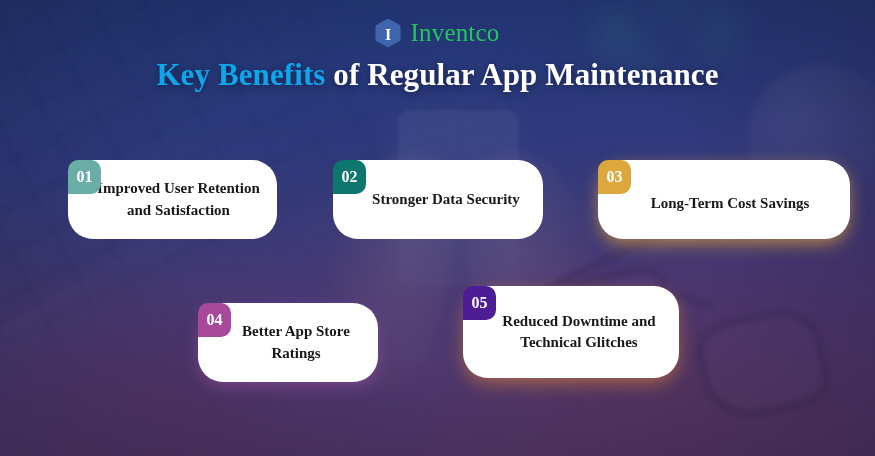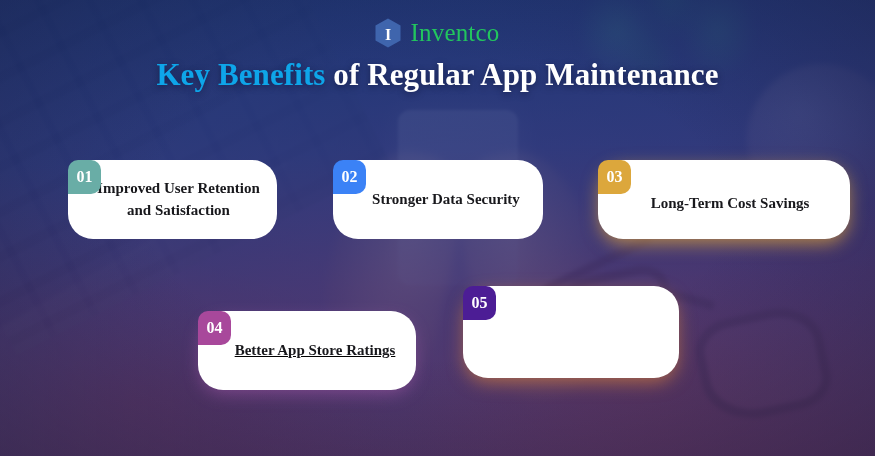--- a/index.html
+++ b/index.html
@@ -149,21 +149,21 @@
     width:33px; height:34px; border-radius:10px 10px 10px 0;
     color:#ffffff; font-size:16px; font-weight:bold;
     display:flex; align-items:center; justify-content:center;
     font-family:"Liberation Serif", serif;
   }
 
   
   #card-1{ left:68px;  top:160px; width:209px; height:79px; }
   #card-2{ left:333px; top:160px; width:210px; height:79px; }
   #card-3{ left:598px; top:160px; width:252px; height:79px; box-shadow:0 6px 18px -2px rgba(226,164,58,.75); }
-  #card-4{ left:198px; top:311px; width:218px; height:79px; box-shadow:0 6px 18px -3px rgba(190,100,190,.45);text-decoration:underline; }
+  #card-4{ left:198px; top:303px; width:180px; height:79px; box-shadow:0 6px 18px -3px rgba(190,100,190,.45); }
   #card-5{ left:463px; top:286px; width:216px; height:92px; box-shadow:0 6px 18px -2px rgba(216,128,60,.68); }
 
   #card-1 .card-text{ padding-left:26px; }
   #card-3 .card-text{ padding-left:26px;margin-top:8px; }
 </style>
 </head>
 <body>
 
 <div class="bg">
   <div class="bg-base"></div>
@@ -199,31 +199,32 @@
   <div class="headline">
     <span class="accent">Key Benefits</span><span> of Regular App Maintenance</span>
   </div>
 
   <div class="card" id="card-1">
     <span class="badge" style="background: rgb(105, 173, 166);">01</span>
     <span class="card-text">Improved User Retention and Satisfaction</span>
   </div>
 
   <div class="card" id="card-2">
-    <span class="badge" style="background: #3b82f6;">02</span>
+    <span class="badge" style="background: #0f766e;">02</span>
     <span class="card-text">Stronger Data Security</span>
   </div>
 
   <div class="card" id="card-3">
     <span class="badge" style="background: rgb(220, 167, 60);">03</span>
     <span class="card-text">Long-Term Cost Savings</span>
   </div>
 
   <div class="card" id="card-4">
     <span class="badge" style="background: rgb(168, 72, 155);">04</span>
     <span class="card-text">Better App Store Ratings</span>
   </div>
 
   <div class="card" id="card-5">
     <span class="badge" style="background: #4c1d95;">05</span>
+    <span class="card-text">Reduced Downtime and Technical Glitches</span>
   </div>
 
 </div>
 
 </body></html>

